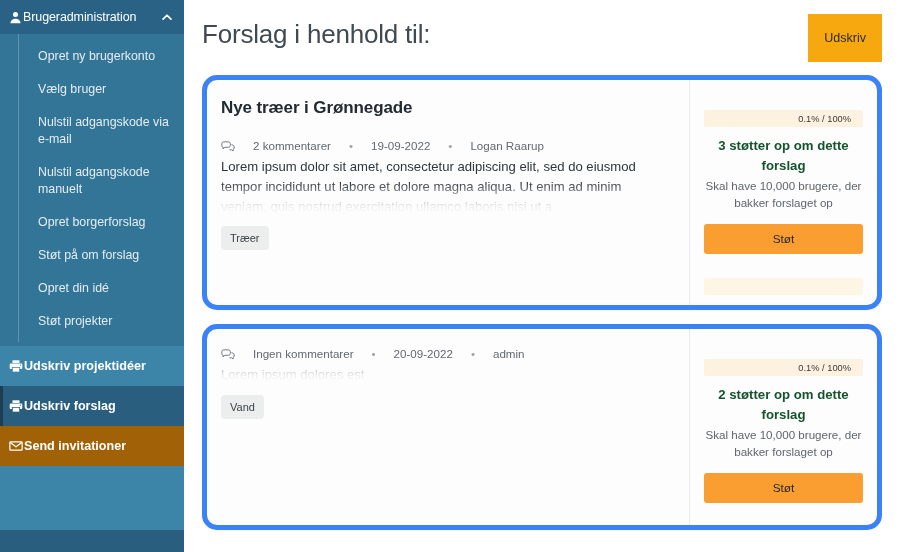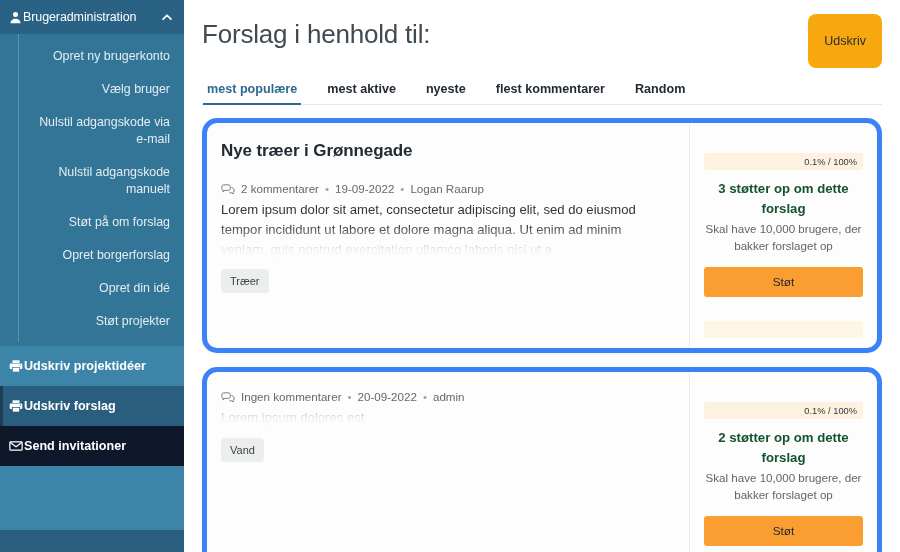--- a/index.html
+++ b/index.html
@@ -43,34 +43,33 @@
   .sb-sub::before {
     content: ""; position: absolute; left: 18px; top: 0; bottom: 4px;
     width: 1px; background: rgba(255,255,255,0.22);
   }
   .sb-sub-item {
     color: #e3edf3;
     font-size: 12.4px;
     line-height: 17px;
     padding: 8px 14px 8px 38px;
     cursor: pointer;
-    text-align: right;
   }
   .sb-main-item {
     display: flex; align-items: center;
     color: #ffffff;
     font-size: 12.6px; font-weight: bold;
     padding: 0 10px 0 9px;
     height: 40px;
     background: #3d85a8;
     cursor: pointer;
     position: relative;
     flex: 0 0 auto;
   }
-  .sb-main-item.alt { background: #0f172a; }
+  .sb-main-item.alt { background: #a16207; }
   .sb-main-item.active { background: #2a5e7e; }
   .sb-main-item.active::before {
     content: ""; position: absolute; left: 0; top: 0; bottom: 0;
     width: 3px; background: #1d3d52;
   }
   .sb-main-item .ic { width: 14px; height: 14px; margin-right: 1px; display:block; flex:0 0 auto; }
   .sb-filler { flex: 1 1 auto; background: #3d85a8; }
   .sb-footer { height: 22px; background: #2a5e7e; flex: 0 0 auto; }
 
   
@@ -86,24 +85,24 @@
     padding: 14px 0 0 0;
   }
   .page-title {
     font-size: 26px; font-weight: 400; color: #3f4a52;
     letter-spacing: -0.2px;
     line-height: 40px;
   }
   .print-btn {
     margin-left: auto;
     background: #f7a80f; color: #2b2b2b;
-    border: none; border-radius: 8px;
+    border: none; border-radius: 0;
     font-family: "Liberation Sans", sans-serif;
     font-size: 12.5px; font-weight: 400;
-    padding: 0 16px; height: 54px;
+    padding: 0 16px; height: 48px;
     cursor: pointer;
   }
 
   .tabs {
     display: flex; align-items: flex-end; gap: 26px;
     border-bottom: 1px solid #e4e6e9;
     margin-top: 14px;
     padding-left: 3px;
   }
   .tab {
@@ -133,21 +132,21 @@
     padding: 18px 20px 14px 14px;
     min-width: 0;
     position: relative;
   }
   .card-title {
     font-size: 17px; font-weight: bold; color: #222b33;
     letter-spacing: -0.1px;
     margin-bottom: 21px;
   }
   .meta {
-    display: flex; align-items: center; gap: 6px;
+    display: flex; align-items: center; gap: 18px;
     font-size: 11.6px; color: #62696f;
     margin-bottom: 5px;
   }
   .meta .bubble-ic { width: 14px; height: 12px; display:block; flex:0 0 auto; }
   .meta .sep { color: #9aa1a7; }
   .excerpt-wrap {
     position: relative;
     max-height: 59px;
     overflow: hidden;
   }
@@ -172,21 +171,21 @@
     border-left: 1px solid #e9ebee;
     padding: 30px 14px 10px 14px;
     display: flex; flex-direction: column;
     text-align: center;
     position: relative;
   }
   .progress {
     height: 17px; border-radius: 2px;
     background: #fdf1e0;
     display: flex; align-items: center; justify-content: flex-end;
-    padding-right: 6px;
+    padding-right: 12px;
     font-size: 9.3px; color: #3a3a3a;
     margin-bottom: 9px;
   }
   .support-count {
     font-size: 13.2px; font-weight: bold; color: #14532d;
     line-height: 20px;
   }
   .support-note {
     font-size: 11.6px; color: #5f666c; line-height: 17px;
     margin-top: 1px;
@@ -222,22 +221,22 @@
           <polyline points="3.5,10.5 8,6 12.5,10.5"></polyline>
         </svg>
       </span>
     </div>
 
     <div class="sb-sub">
       <div class="sb-sub-item">Opret ny brugerkonto</div>
       <div class="sb-sub-item">Vælg bruger</div>
       <div class="sb-sub-item">Nulstil adgangskode via e-mail</div>
       <div class="sb-sub-item">Nulstil adgangskode manuelt</div>
+      <div class="sb-sub-item">Opret borgerforslag</div>
       <div class="sb-sub-item">Støt på om forslag</div>
-      <div class="sb-sub-item">Opret borgerforslag</div>
       <div class="sb-sub-item">Opret din idé</div>
       <div class="sb-sub-item">Støt projekter</div>
     </div>
 
     <div class="sb-main-item">
       <span class="ic">
         <svg viewBox="0 0 16 16" width="14" height="14" fill="#ffffff" aria-hidden="true">
           <path d="M4 1.5h8v3H4z"></path>
           <path d="M2 5.2h12c.7 0 1.2.5 1.2 1.2v4c0 .6-.5 1.1-1.2 1.1h-1.3V9H3.3v2.5H2c-.7 0-1.2-.5-1.2-1.1v-4c0-.7.5-1.2 1.2-1.2zm11 1.1a.7.7 0 100 1.4.7.7 0 000-1.4z"></path>
           <path d="M4.3 10h7.4v4.5H4.3z"></path>
@@ -271,27 +270,20 @@
     <div class="sb-footer"></div>
   </nav>
 
   <main class="main">
 
     <div class="main-head">
       <h1 class="page-title">Forslag i henhold til:</h1>
       <button class="print-btn">Udskriv</button>
     </div>
 
-    <div class="tabs">
-      <div class="tab active">mest populære</div>
-      <div class="tab">mest aktive</div>
-      <div class="tab">nyeste</div>
-      <div class="tab">flest kommentarer</div>
-      <div class="tab">Random</div>
-    </div>
 
     <div class="cards">
 
       <article class="card">
         <div class="card-body">
           <h2 class="card-title">Nye træer i Grønnegade</h2>
           <div class="meta">
             <span class="bubble-ic">
               <svg viewBox="0 0 18 14" width="14" height="12" fill="none" stroke="#5e666c" stroke-width="1.1" aria-hidden="true">
                 <path d="M1 4.2c0-1.4 1.1-2.5 2.5-2.5h6c1.4 0 2.5 1.1 2.5 2.5v2c0 1.4-1.1 2.5-2.5 2.5H5L2.4 10.6l.5-1.9A2.5 2.5 0 011 6.2z"></path>

